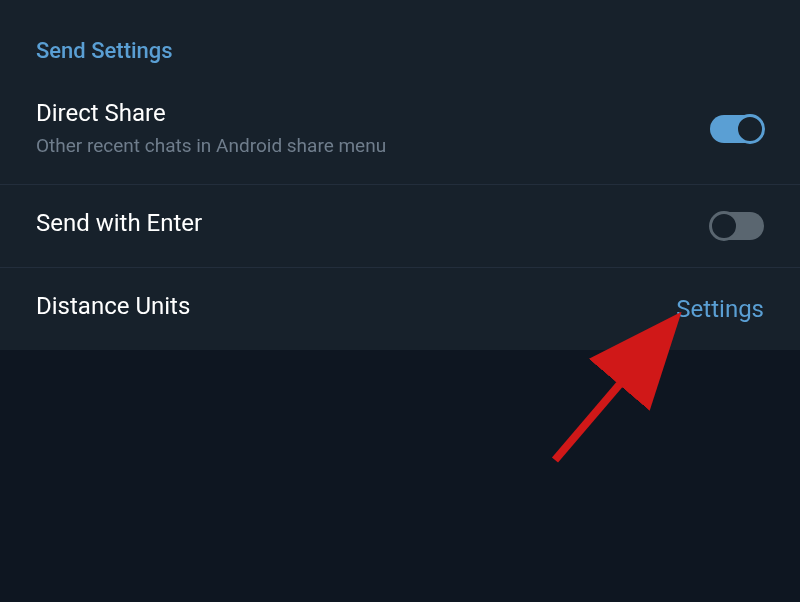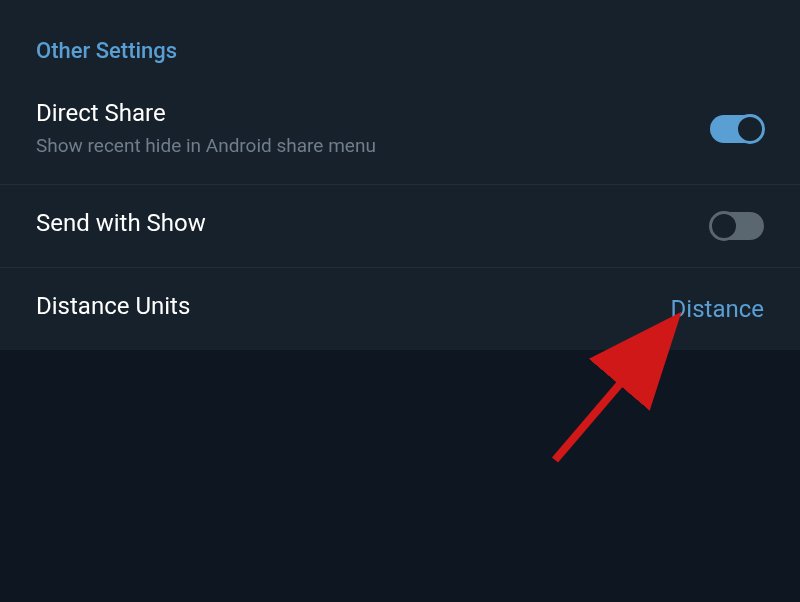--- a/index.html
+++ b/index.html
@@ -104,47 +104,47 @@
       height: 16px;
       background: #0e1621;
     }
   </style>
 </head>
 <body>
 
 <div class="top-bar"></div>
 
 <div class="container">
-  <div class="section-header">Other Settings</div>
+  <div class="section-header">Send Settings</div>
 
   <div class="setting-row">
     <div class="setting-text">
       <div class="setting-title">Direct Share</div>
-      <div class="setting-description">Show recent hide in Android share menu</div>
+      <div class="setting-description">Other recent chats in Android share menu</div>
     </div>
     <div class="toggle on">
       <div class="toggle-knob"></div>
     </div>
   </div>
 
 
   <div class="setting-row">
     <div class="setting-text">
-      <div class="setting-title">Send with Show</div>
+      <div class="setting-title">Send with Enter</div>
     </div>
     <div class="toggle off">
       <div class="toggle-knob"></div>
     </div>
   </div>
 
   <div class="setting-row">
     <div class="setting-text">
       <div class="setting-title">Distance Units</div>
     </div>
-    <div class="setting-value">Distance</div>
+    <div class="setting-value">Settings</div>
   </div>
 </div>
 
 <svg class="arrow-annotation" width="800" height="602" style="position:absolute;top:0;left:0;">
   <defs>
     <marker id="arrowhead" markerWidth="12" markerHeight="12" refX="9" refY="5" orient="auto">
       <polygon points="0 0, 12 5, 0 10" fill="#d01818"></polygon>
     </marker>
   </defs>
   <line x1="555" y1="460" x2="666" y2="330" stroke="#d01818" stroke-width="8" marker-end="url(#arrowhead)"></line>

